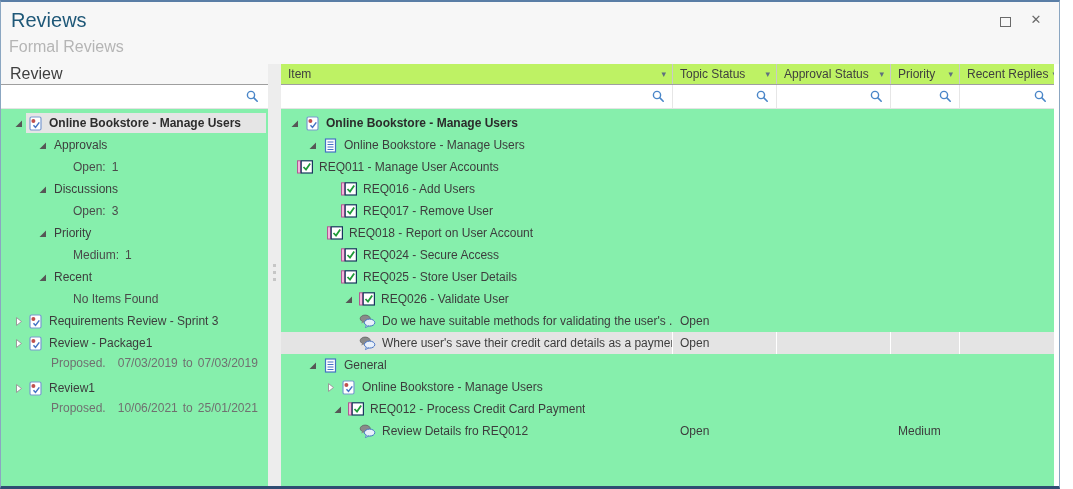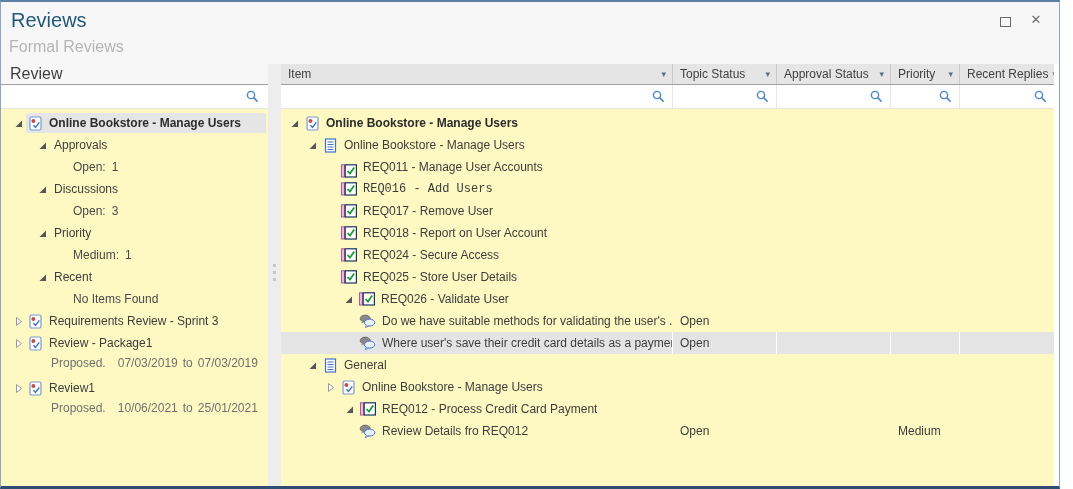--- a/index.html
+++ b/index.html
@@ -18,29 +18,29 @@
   .left-pane{width:267px;flex:none;display:flex;flex-direction:column;min-height:0;}
   .splitter{width:13px;flex:none;background:#ededed;position:relative;}
   .grip{position:absolute;left:5px;top:200px;}
   .grip i{display:block;width:3px;height:3px;background:#c6c6c6;margin-bottom:4px;}
   .right-pane{flex:1;min-width:0;display:flex;flex-direction:column;min-height:0;padding-right:5px;background:#fff;}
   .pane-header{height:20px;flex:none;display:flex;align-items:center;padding-left:9px;
     font-size:16px;color:#3f3f3f;border-bottom:1px solid #9f9f9f;background:#f7f7f7;}
   .filter-left{height:23px;flex:none;display:flex;align-items:center;justify-content:flex-end;
     padding-right:9px;background:#fff;border-bottom:1px solid #e4e4e4;}
   .cols{display:grid;grid-template-columns:392px 104px 114px 69px minmax(0,1fr);}
-  .rheader{height:20px;flex:none;background:#e5e5e5;border-bottom:1px solid #9f9f9f;}
+  .rheader{height:20px;flex:none;background:#bef264;border-bottom:1px solid #9f9f9f;}
   .rheader .hcell{display:flex;align-items:center;justify-content:space-between;
     padding:0 6px 0 7px;font-size:12px;color:#3f3f3f;border-right:1px solid #c9c9c9;overflow:hidden;white-space:nowrap;}
   .rheader .hcell:last-child{border-right:none;}
   .dd{color:#5f6f7f;font-size:9px;margin-left:4px;}
   .rfilter{height:23px;flex:none;background:#fff;border-bottom:1px solid #e4e4e4;}
   .rfilter .fcell{display:flex;align-items:center;justify-content:flex-end;padding-right:7px;border-right:1px solid #e6e6e6;}
   .rfilter .fcell:last-child{border-right:none;}
-  .tree{flex:1;min-height:0;overflow:hidden;background:#fef9c3;padding-top:3px;}
+  .tree{flex:1;min-height:0;overflow:hidden;background:#86efac;padding-top:3px;}
   
   .lrow{height:22px;display:flex;align-items:center;}
   .lrow .exp{margin-left:12px;width:13px;flex:none;display:flex;align-items:center;}
   .lhl{display:flex;align-items:center;flex:1;height:20px;padding-left:2px;margin-right:2px;min-width:0;}
   .lhl.on{background:#e5e5e5;}
   .ric{display:flex;align-items:center;flex:none;}
   .llab{font-size:12px;color:#3d3d3d;margin-left:6px;white-space:nowrap;}
   .llab.b{font-weight:700;color:#2d2d2d;}
   .ldate{height:18px;line-height:18px;margin-bottom:5px;padding-left:50px;font-size:12px;color:#707070;white-space:nowrap;}
   .ldate .st{margin-right:12px;}
@@ -309,38 +309,38 @@
                 </svg>
               </span>
               <span class="rlab">Online Bookstore - Manage Users</span>
             </div>
             <div class="cell cv"></div>
             <div class="cell cv"></div>
             <div class="cell cv"></div>
             <div class="cell cv"></div>
           </div>
           <div class="cols rrow">
-            <div class="cell c-item" style="padding-left: 44px; align-items: flex-end;">
+            <div class="cell c-item" style="">
               <span class="nexp"></span>
               <span class="ric">
                 <svg width="16" height="14" viewBox="0 0 16 14">
                   <rect x="0.5" y="0.8" width="3" height="12.2" fill="#f4b6dd" stroke="#b05a92" stroke-width="1"></rect>
                   <rect x="4.2" y="0.8" width="11.2" height="12.2" fill="#ffffff" stroke="#17365d" stroke-width="1.2"></rect>
                   <polyline points="6.5,7 9,9.6 13.2,3.6" fill="none" stroke="#1e9b38" stroke-width="1.8"></polyline>
                 </svg>
               </span>
               <span class="rlab">REQ011 - Manage User Accounts</span>
             </div>
             <div class="cell cv"></div>
             <div class="cell cv"></div>
             <div class="cell cv"></div>
             <div class="cell cv"></div>
           </div>
           <div class="cols rrow">
-            <div class="cell c-item" style="padding-left: 44px; font-family: Liberation Mono, monospace;">
+            <div class="cell c-item" style="padding-left: 44px;">
               <span class="nexp"></span>
               <span class="ric">
                 <svg width="16" height="14" viewBox="0 0 16 14">
                   <rect x="0.5" y="0.8" width="3" height="12.2" fill="#f4b6dd" stroke="#b05a92" stroke-width="1"></rect>
                   <rect x="4.2" y="0.8" width="11.2" height="12.2" fill="#ffffff" stroke="#17365d" stroke-width="1.2"></rect>
                   <polyline points="6.5,7 9,9.6 13.2,3.6" fill="none" stroke="#1e9b38" stroke-width="1.8"></polyline>
                 </svg>
               </span>
               <span class="rlab">REQ016 - Add Users</span>
             </div>
@@ -360,21 +360,21 @@
                 </svg>
               </span>
               <span class="rlab">REQ017 - Remove User</span>
             </div>
             <div class="cell cv"></div>
             <div class="cell cv"></div>
             <div class="cell cv"></div>
             <div class="cell cv"></div>
           </div>
           <div class="cols rrow">
-            <div class="cell c-item" style="padding-left: 44px;">
+            <div class="cell c-item" style="padding-left: 30px;">
               <span class="nexp"></span>
               <span class="ric">
                 <svg width="16" height="14" viewBox="0 0 16 14">
                   <rect x="0.5" y="0.8" width="3" height="12.2" fill="#f4b6dd" stroke="#b05a92" stroke-width="1"></rect>
                   <rect x="4.2" y="0.8" width="11.2" height="12.2" fill="#ffffff" stroke="#17365d" stroke-width="1.2"></rect>
                   <polyline points="6.5,7 9,9.6 13.2,3.6" fill="none" stroke="#1e9b38" stroke-width="1.8"></polyline>
                 </svg>
               </span>
               <span class="rlab">REQ018 - Report on User Account</span>
             </div>
@@ -512,21 +512,21 @@
                 </svg>
               </span>
               <span class="rlab">Online Bookstore - Manage Users</span>
             </div>
             <div class="cell cv"></div>
             <div class="cell cv"></div>
             <div class="cell cv"></div>
             <div class="cell cv"></div>
           </div>
           <div class="cols rrow">
-            <div class="cell c-item" style="padding-left: 51px; margin-left: 12px;">
+            <div class="cell c-item" style="padding-left: 51px;">
               <span class="exp">
                 <svg width="11" height="11" viewBox="0 0 11 11">
                   <polygon points="9,2.5 9,9 2.5,9" fill="#565656"></polygon>
                 </svg>
               </span>
               <span class="ric">
                 <svg width="16" height="14" viewBox="0 0 16 14">
                   <rect x="0.5" y="0.8" width="3" height="12.2" fill="#f4b6dd" stroke="#b05a92" stroke-width="1"></rect>
                   <rect x="4.2" y="0.8" width="11.2" height="12.2" fill="#ffffff" stroke="#17365d" stroke-width="1.2"></rect>
                   <polyline points="6.5,7 9,9.6 13.2,3.6" fill="none" stroke="#1e9b38" stroke-width="1.8"></polyline>

